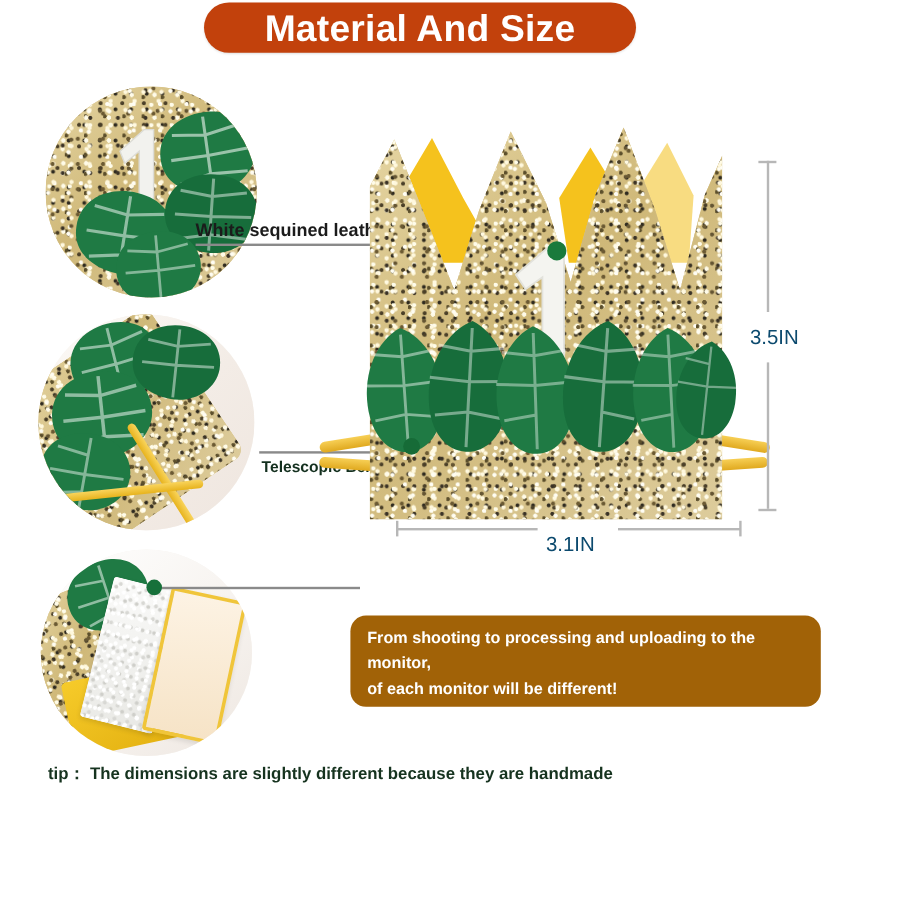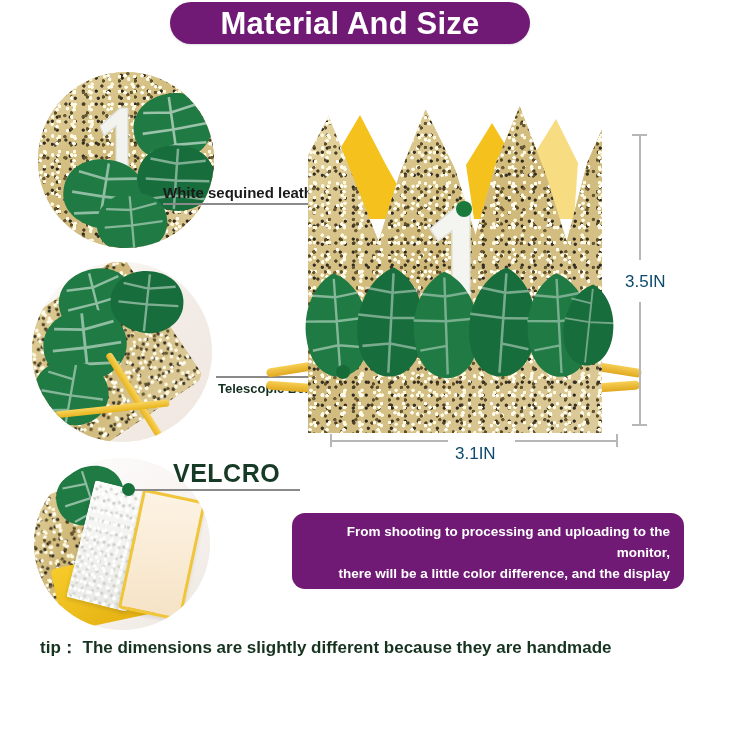--- a/index.html
+++ b/index.html
@@ -9,21 +9,21 @@
     background:#ffffff;
     font-family:"Liberation Sans", sans-serif;
     position:relative;
     overflow:hidden;
   }
   .canvas{position:absolute;inset:0;}
 
   
   .title-banner{
     position:absolute;left:170px;top:2px;width:360px;height:42px;
-    background:#701a75;
+    background:#c2410c;
     border-radius:21px;
     display:flex;align-items:center;justify-content:center;
     box-shadow:0 1px 2px rgba(0,0,0,.12);
     text-align:right;
   }
   .title-banner span{
     color:#ffffff;font-size:31px;font-weight:bold;letter-spacing:.2px;
     line-height:1;
   }
 
@@ -97,30 +97,30 @@
   .dim-cap{position:absolute;height:1.5px;width:15px;background:#b7b7b7;}
   .dim-h{position:absolute;height:1.5px;background:#b7b7b7;}
   .dim-capv{position:absolute;width:1.5px;height:13px;background:#b7b7b7;}
   .dim-text{position:absolute;font-size:17px;color:#0c4a6e;font-weight:normal;white-space:nowrap;}
   .d35{left:625px;top:272px;}
   .d31{left:455px;top:432px;margin-top:12px;}
 
   
   .disclaimer{
     position:absolute;left:292px;top:513px;width:392px;height:76px;
-    background:#701a75;border-radius:13px;
-    padding:8px 14px 0 14px;box-sizing:border-box;text-align:right;
+    background:#a16207;border-radius:13px;
+    padding:8px 14px 0 14px;box-sizing:border-box;
   }
   .disclaimer p{
     margin:0;color:#ffffff;font-size:13.5px;line-height:21px;font-weight:bold;
   }
 
   
   .tip{
-    position:absolute;left:40px;top:636px;font-size:17px;color:#16331f;
+    position:absolute;left:40px;top:636px;font-size:14px;color:#16331f;
     font-weight:bold;white-space:nowrap;
   }
 </style>
 </head>
 <body>
 
 <div class="canvas">
 
   <div class="title-banner">
     <span>Material And Size</span>
@@ -235,21 +235,20 @@
   </div>
 
   <div class="lead-line" style="left:163px;top:203px;width:182px;"></div>
   <div class="callout lbl-leather">White sequined leather</div>
 
   <div class="lead-line" style="left:216px;top:376px;width:112px;"></div>
   <div class="callout lbl-belt">Telescopic Belt</div>
 
   <div class="lead-line" style="left:128px;top:489px;width:172px;"></div>
   <div class="dot" style="left:122px;top:483px;"></div>
-  <div class="callout lbl-velcro">VELCRO</div>
 
   <div class="crown-stage">
 
     <div class="band-left" style="left:-2px;top:268px;width:74px;transform:rotate(-9deg);"></div>
     <div class="band-right" style="left:296px;top:268px;width:78px;transform:rotate(9deg);"></div>
     <div class="band-left" style="left:-2px;top:288px;width:70px;transform:rotate(4deg);"></div>
     <div class="band-right" style="left:300px;top:288px;width:72px;transform:rotate(-4deg);"></div>
 
     <svg style="position:absolute;left:48px;top:12px;width:282px;height:300px;" viewBox="0 0 282 300">
       <path d="M18 52 L44 8 L70 58 L96 104 L70 112 L40 112 Z" fill="#f5c21d"></path>
@@ -323,19 +322,18 @@
   <div class="dim-cap" style="left:632px;top:424px;"></div>
 
   <div class="dim-capv" style="left:330px;top:434px;"></div>
   <div class="dim-h" style="left:330px;top:440px;width:118px;"></div>
   <div class="dim-text d31">3.1IN</div>
   <div class="dim-h" style="left:515px;top:440px;width:102px;"></div>
   <div class="dim-capv" style="left:616px;top:434px;"></div>
 
   <div class="disclaimer">
     <p>From shooting to processing and uploading to the monitor,</p>
-    <p>there will be a little color difference, and the display effect</p>
     <p>of each monitor will be different!</p>
   </div>
 
   <div class="tip">tip： The dimensions are slightly different because they are handmade</div>
 
 </div>
 
 </body></html>

